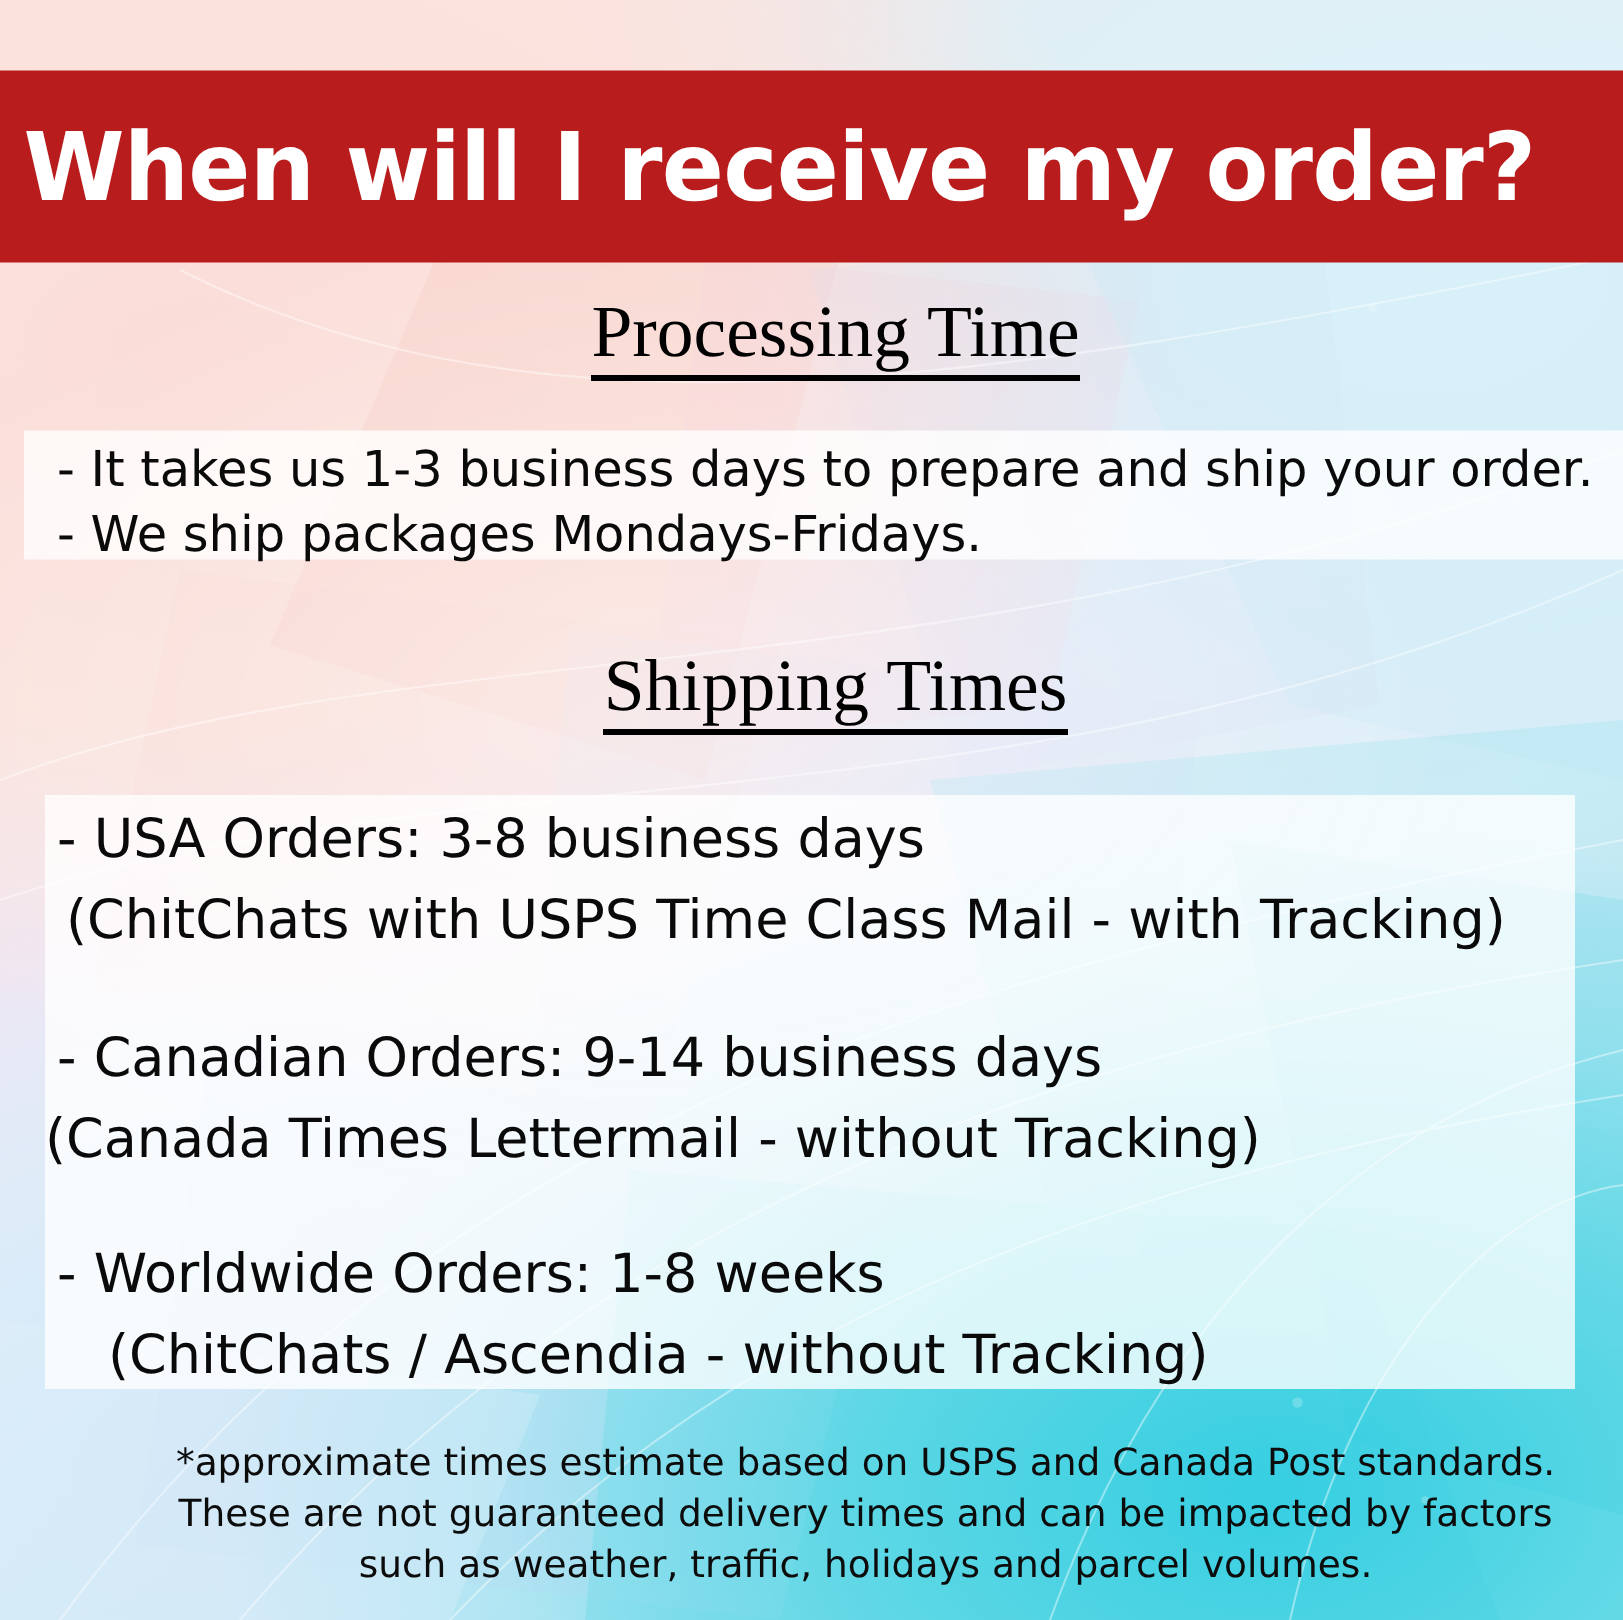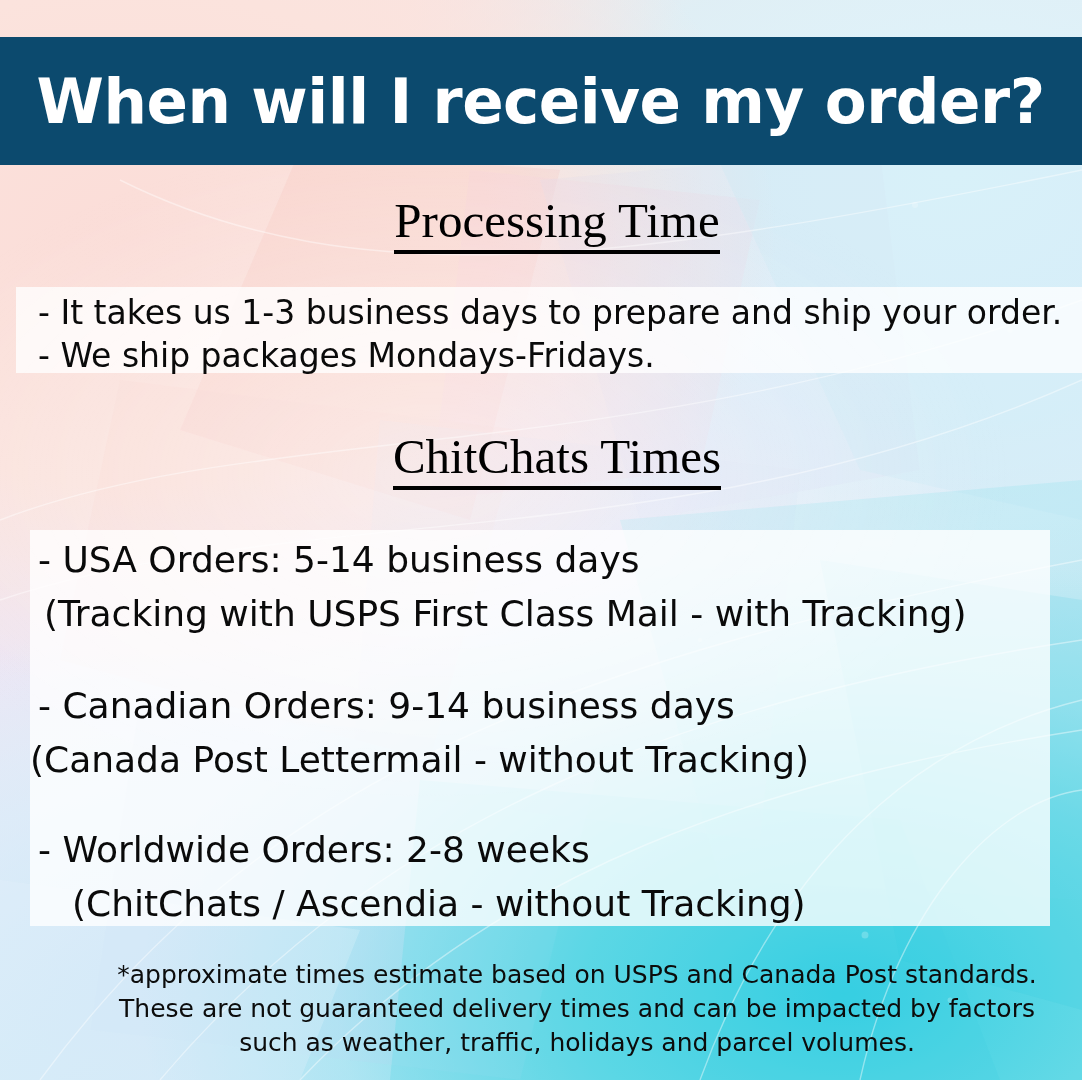--- a/index.html
+++ b/index.html
@@ -32,27 +32,26 @@
   .bg-veil {
     position: absolute;
     inset: 0;
     background: radial-gradient(ellipse 720px 420px at 40% 44%, rgba(255,255,255,0.42) 0%, rgba(255,255,255,0.12) 55%, rgba(255,255,255,0) 80%);
   }
 
   
   .banner {
     position: absolute;
     left: 0;
-    top: 37px;
+    top: 47px;
     width: 1082px;
     height: 128px;
-    background: #0c4a6e;
+    background: #b91c1c;
     display: flex;
     align-items: center;
-    justify-content: center;
   }
   .banner-title {
     color: #ffffff;
     font-family: "DejaVu Sans", sans-serif;
     font-size: 63px;
     font-weight: 700;
     letter-spacing: -0.5px;
     line-height: 1;
     white-space: nowrap;
     transform: scaleX(0.97);
@@ -192,31 +191,31 @@
   <div class="section-heading" id="heading-processing">
     <span>Processing Time</span>
   </div>
 
   <div class="panel panel-processing">
     <div class="body-line proc-line l0">- It takes us 1-3 business days to prepare and ship your order.</div>
     <div class="body-line proc-line l1">- We ship packages Mondays-Fridays.</div>
   </div>
 
   <div class="section-heading" id="heading-shipping">
-    <span>ChitChats Times</span>
+    <span>Shipping Times</span>
   </div>
 
   <div class="panel panel-shipping">
-    <div class="body-line ship-line a0">- USA Orders: 5-14 business days</div>
-    <div class="body-line ship-line a1">(Tracking with USPS First Class Mail - with Tracking)</div>
+    <div class="body-line ship-line a0">- USA Orders: 3-8 business days</div>
+    <div class="body-line ship-line a1">(ChitChats with USPS Time Class Mail - with Tracking)</div>
 
     <div class="body-line ship-line b0">- Canadian Orders: 9-14 business days</div>
-    <div class="body-line ship-line b1">(Canada Post Lettermail - without Tracking)</div>
-
-    <div class="body-line ship-line c0">- Worldwide Orders: 2-8 weeks</div>
+    <div class="body-line ship-line b1">(Canada Times Lettermail - without Tracking)</div>
+
+    <div class="body-line ship-line c0">- Worldwide Orders: 1-8 weeks</div>
     <div class="body-line ship-line c1">(ChitChats / Ascendia - without Tracking)</div>
   </div>
 
   <div class="footnote">
     <div>*approximate times estimate based on USPS and Canada Post standards.</div>
     <div>These are not guaranteed delivery times and can be impacted by factors</div>
     <div>such as weather, traffic, holidays and parcel volumes.</div>
   </div>
 
 </div>

